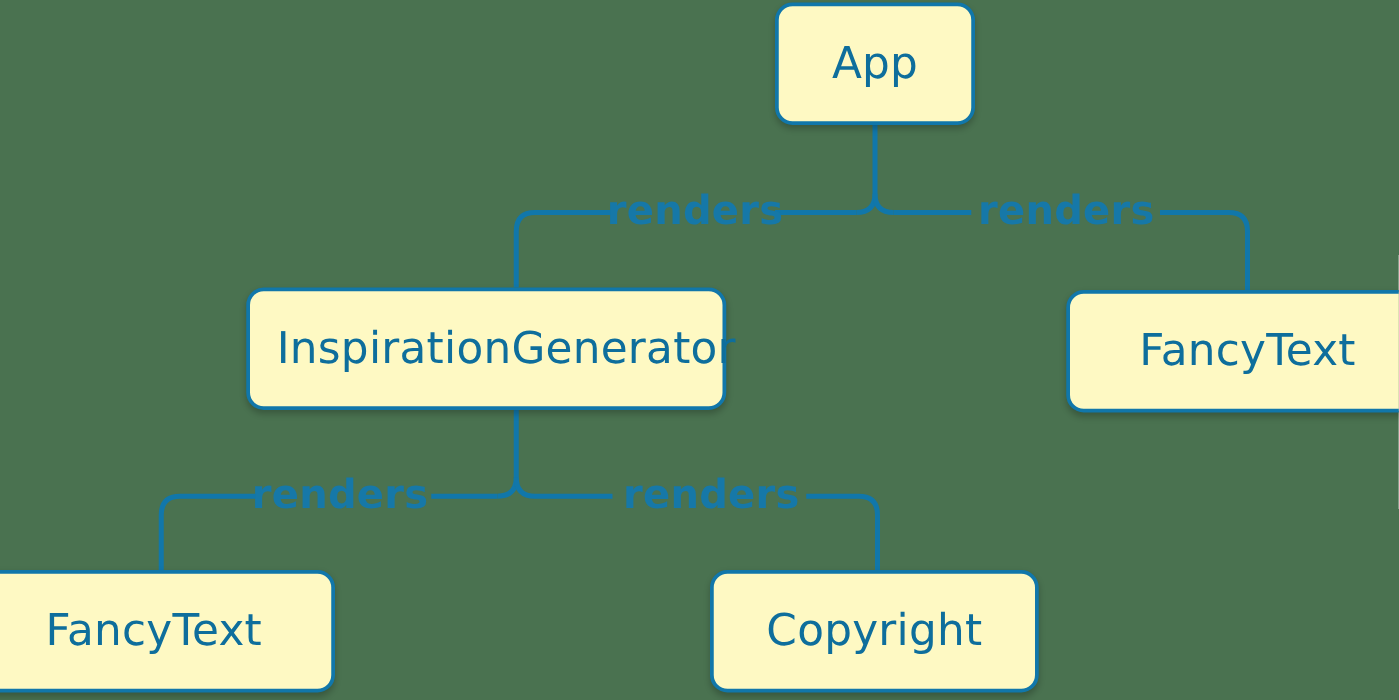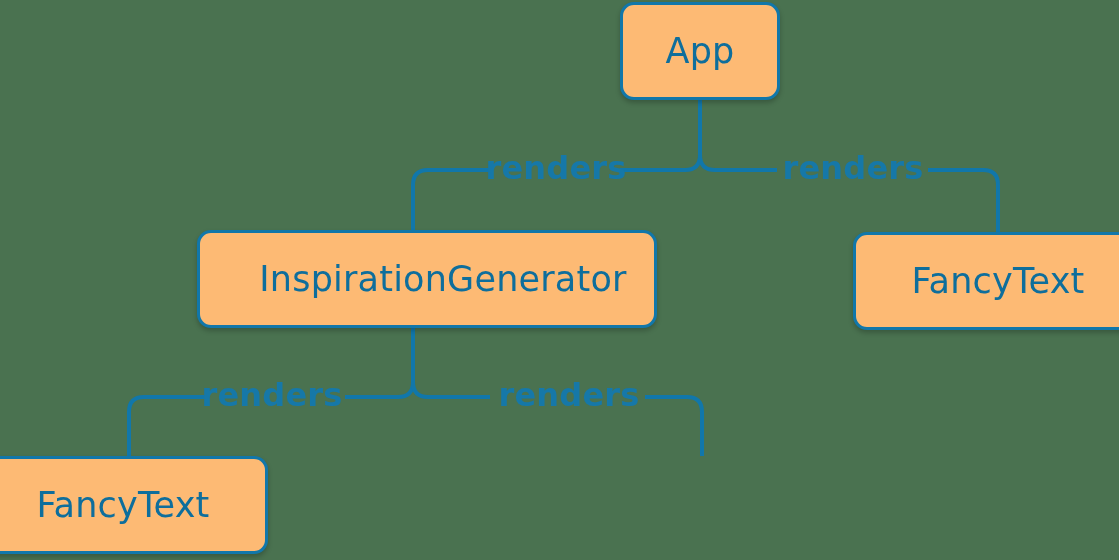--- a/index.html
+++ b/index.html
@@ -20,21 +20,21 @@
   }
   #edges {
     position: absolute;
     inset: 0;
     width: 1119px;
     height: 560px;
   }
   .node {
     position: absolute;
     box-sizing: border-box;
-    background: #fdba74;
+    background: #fef9c3;
     border: 3px solid #1177aa;
     border-radius: 14px;
     display: flex;
     align-items: center;
     justify-content: center;
     box-shadow: 0 3px 5px rgba(0,0,0,0.22);
     z-index: 2;
   }
   .node-label {
     color: #0e6e9c;
@@ -75,32 +75,35 @@
       <path d="M 398 397 L 345 397 M 206 397 L 144 397 Q 129 397 129 412 L 129 456"></path>
 
       <path d="M 428 397 L 490 397 M 645 397 L 687 397 Q 702 397 702 412 L 702 456"></path>
     </g>
   </svg>
 
   <div class="node" style="left:620px; top:2px; width:160px; height:98px;">
     <span class="node-label">App</span>
   </div>
 
-  <div class="node" style="left:197px; top:230px; width:460px; height:98px;padding-left:32px;">
+  <div class="node" style="left:197px; top:230px; width:384px; height:98px;padding-left:32px;">
     <span class="node-label">InspirationGenerator</span>
   </div>
 
   <div class="node" style="left:853px; top:232px; width:290px; height:98px;">
     <span class="node-label">FancyText</span>
   </div>
 
   <div class="node" style="left:-22px; top:456px; width:290px; height:98px;">
     <span class="node-label">FancyText</span>
   </div>
 
+  <div class="node" style="left:568px; top:456px; width:263px; height:98px;">
+    <span class="node-label">Copyright</span>
+  </div>
 
   <div class="edge-label" style="left:556px; top:168px;">renders</div>
 
   <div class="edge-label" style="left:853px; top:168px;">renders</div>
 
   <div class="edge-label" style="left:272px; top:395px;">renders</div>
 
   <div class="edge-label" style="left:569px; top:395px;">renders</div>
 
 </div>

